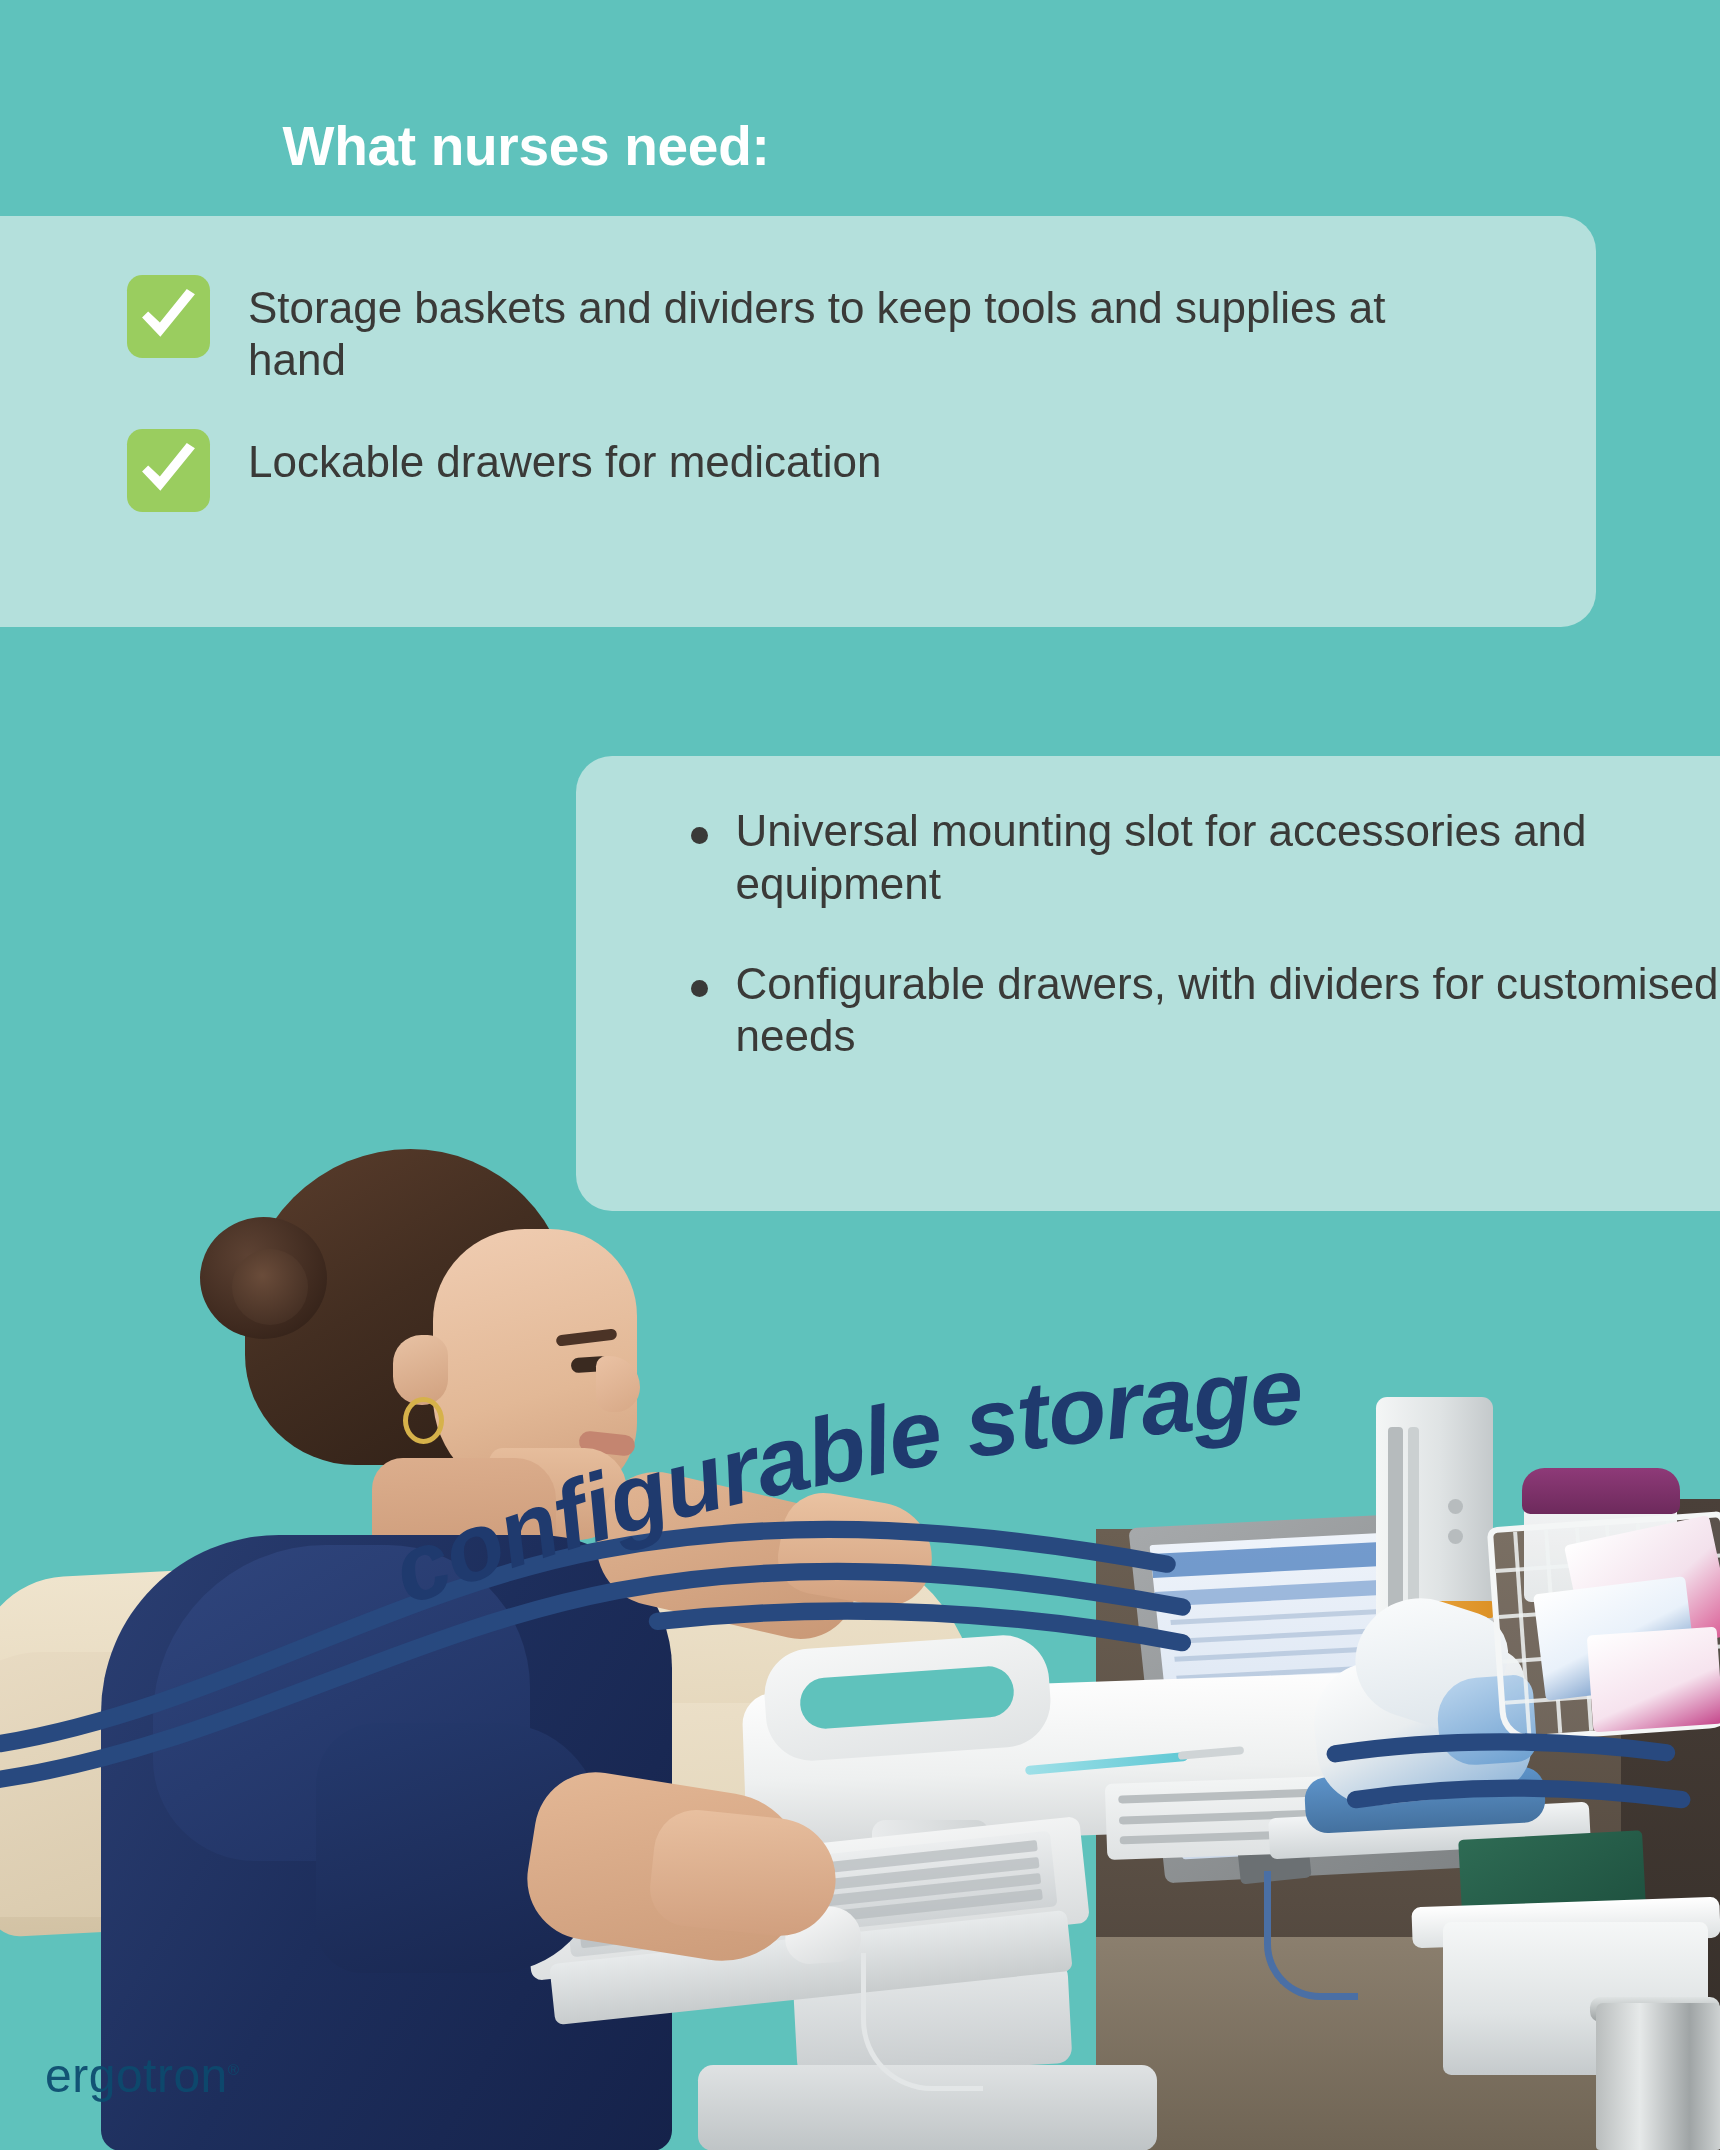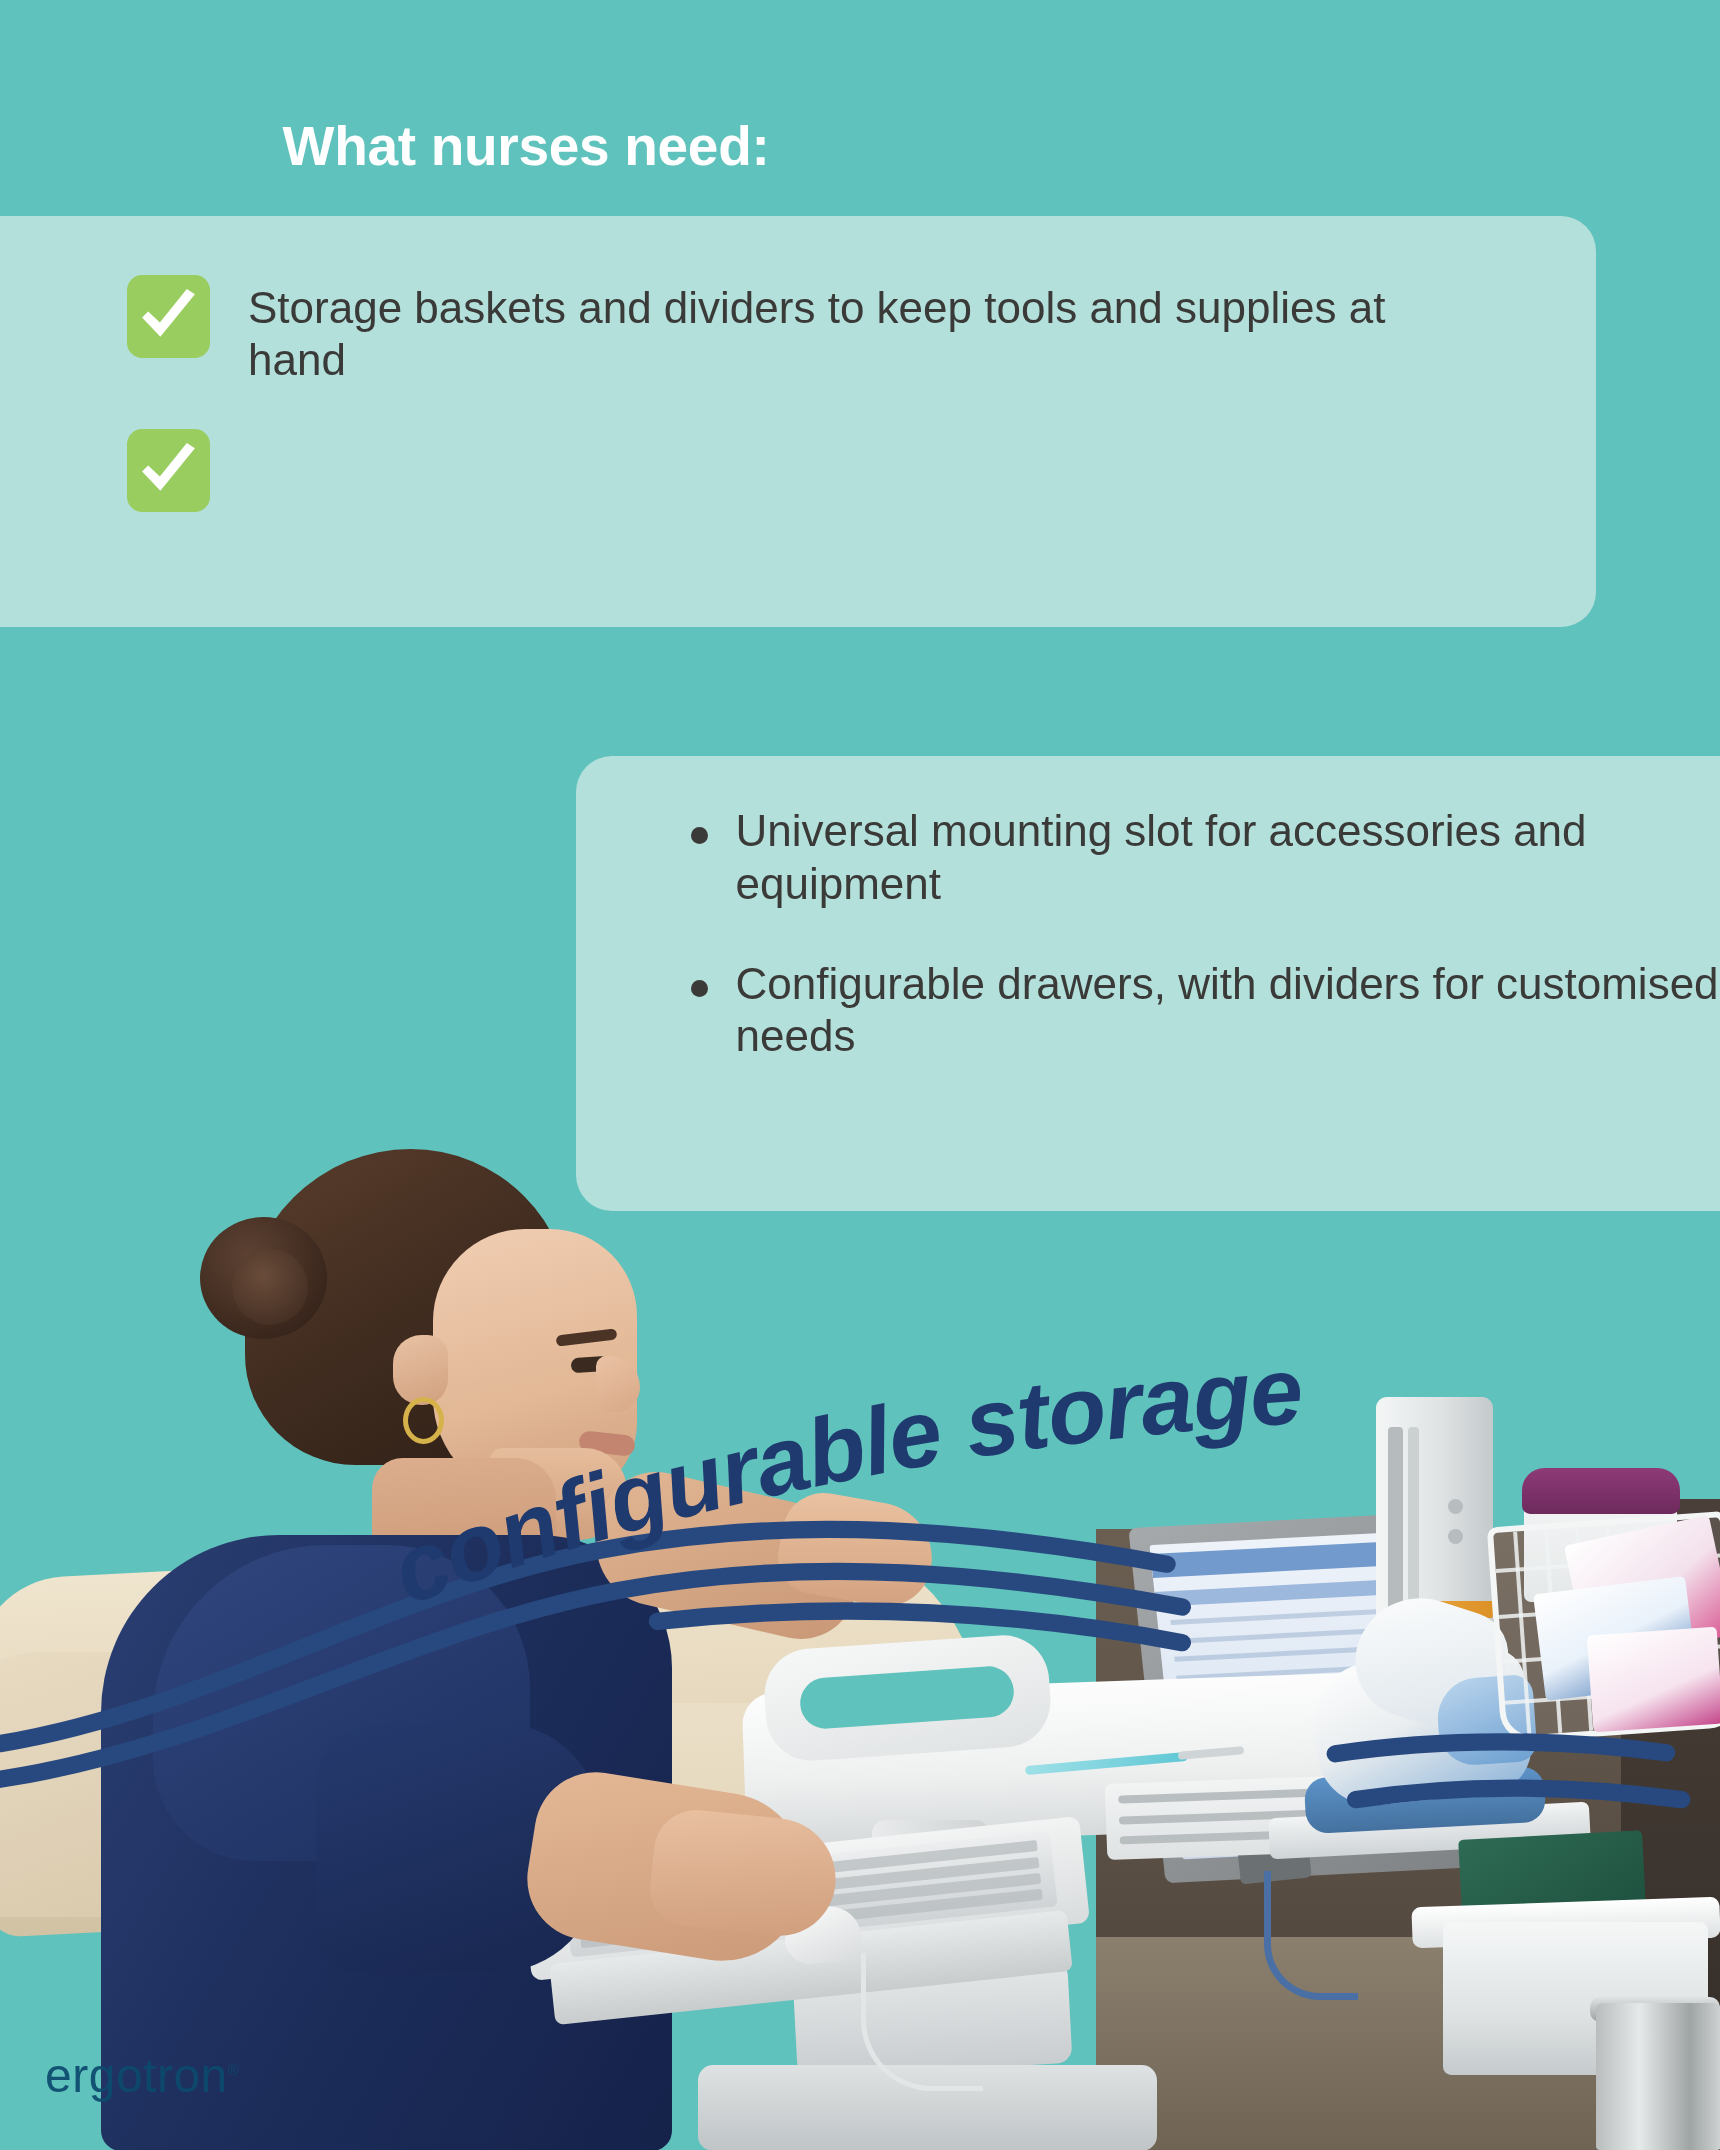--- a/index.html
+++ b/index.html
@@ -582,20 +582,21 @@
       </span>
       <span class="check-text">Storage baskets and dividers to keep tools and supplies at hand</span>
     </div>
 
     <div class="check-row">
       <span class="check-box">
         <svg viewBox="0 0 120 110" xmlns="http://www.w3.org/2000/svg">
           <path d="M8 58 L44 96 L112 12 L96 2 L43 68 L20 46 Z" fill="#FFFFFF"></path>
         </svg>
       </span>
+      <span class="check-text">Lockable drawers for medication</span>
     </div>
 
   </div>
 
 
   <div class="card" id="card-design"></div>
 
   <div class="bullet-list">
 
     <div class="bullet-row">

